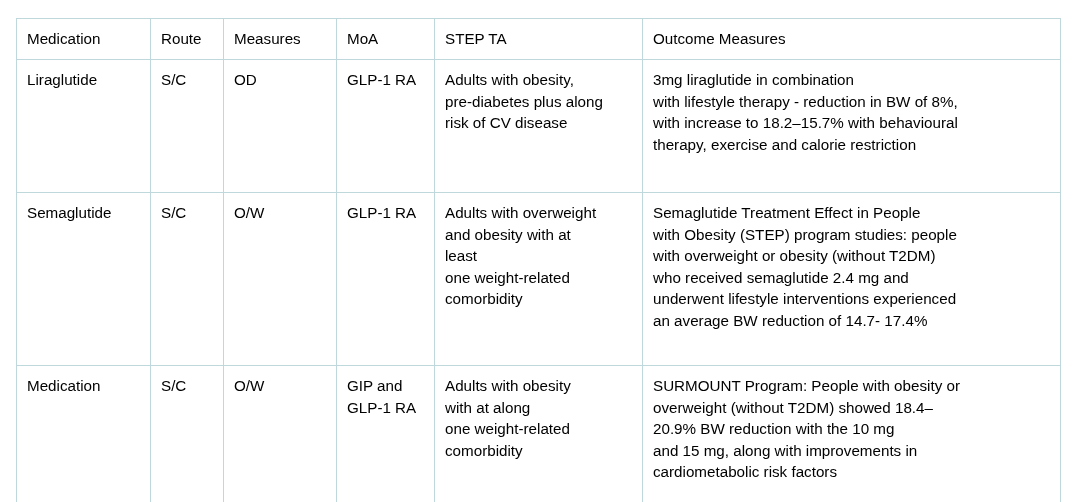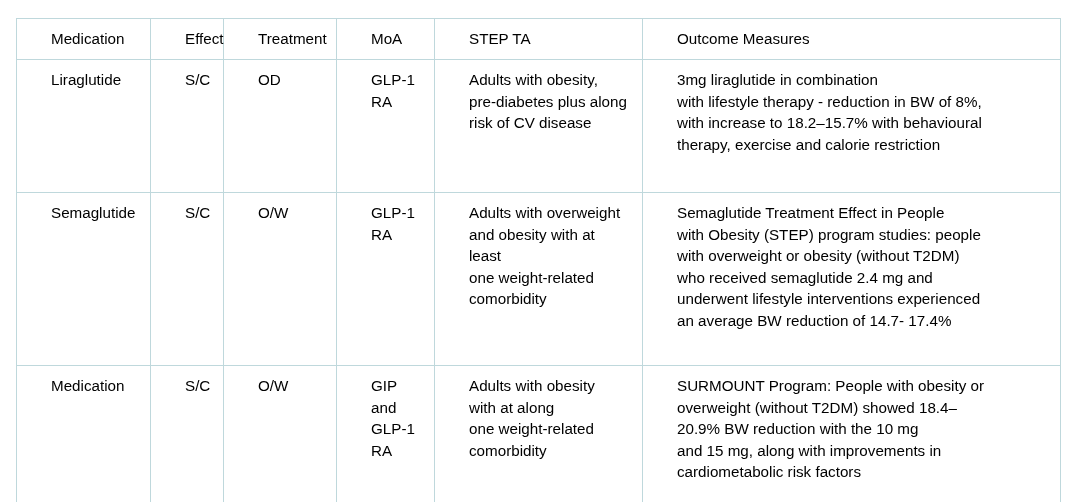--- a/index.html
+++ b/index.html
@@ -47,21 +47,20 @@
   col.c4 { width: 208px; }
   col.c5 { width: 418px; }
 
   tbody tr.row-0 td { height: 114px; }
   tbody tr.row-1 td { height: 154px; }
   tbody tr.row-2 td { height: 136px; }
 
   .cell-text {
     white-space: pre-line;
     display: block;
-    margin-left: 24px;
   }
 </style>
 </head>
 <body>
 
 <div class="table-wrap">
   <table class="med-table">
     <colgroup>
       <col class="c0">
         <col class="c1">
@@ -69,24 +68,24 @@
         <col class="c3">
         <col class="c4">
         <col class="c5">
     </colgroup>
     <thead>
       <tr>
         <td>
             <span class="cell-text">Medication</span>
           </td>
         <td>
-            <span class="cell-text">Effect</span>
+            <span class="cell-text">Route</span>
           </td>
         <td>
-            <span class="cell-text">Treatment</span>
+            <span class="cell-text">Measures</span>
           </td>
         <td>
             <span class="cell-text">MoA</span>
           </td>
         <td>
             <span class="cell-text">STEP TA</span>
           </td>
         <td>
             <span class="cell-text">Outcome Measures</span>
           </td>

